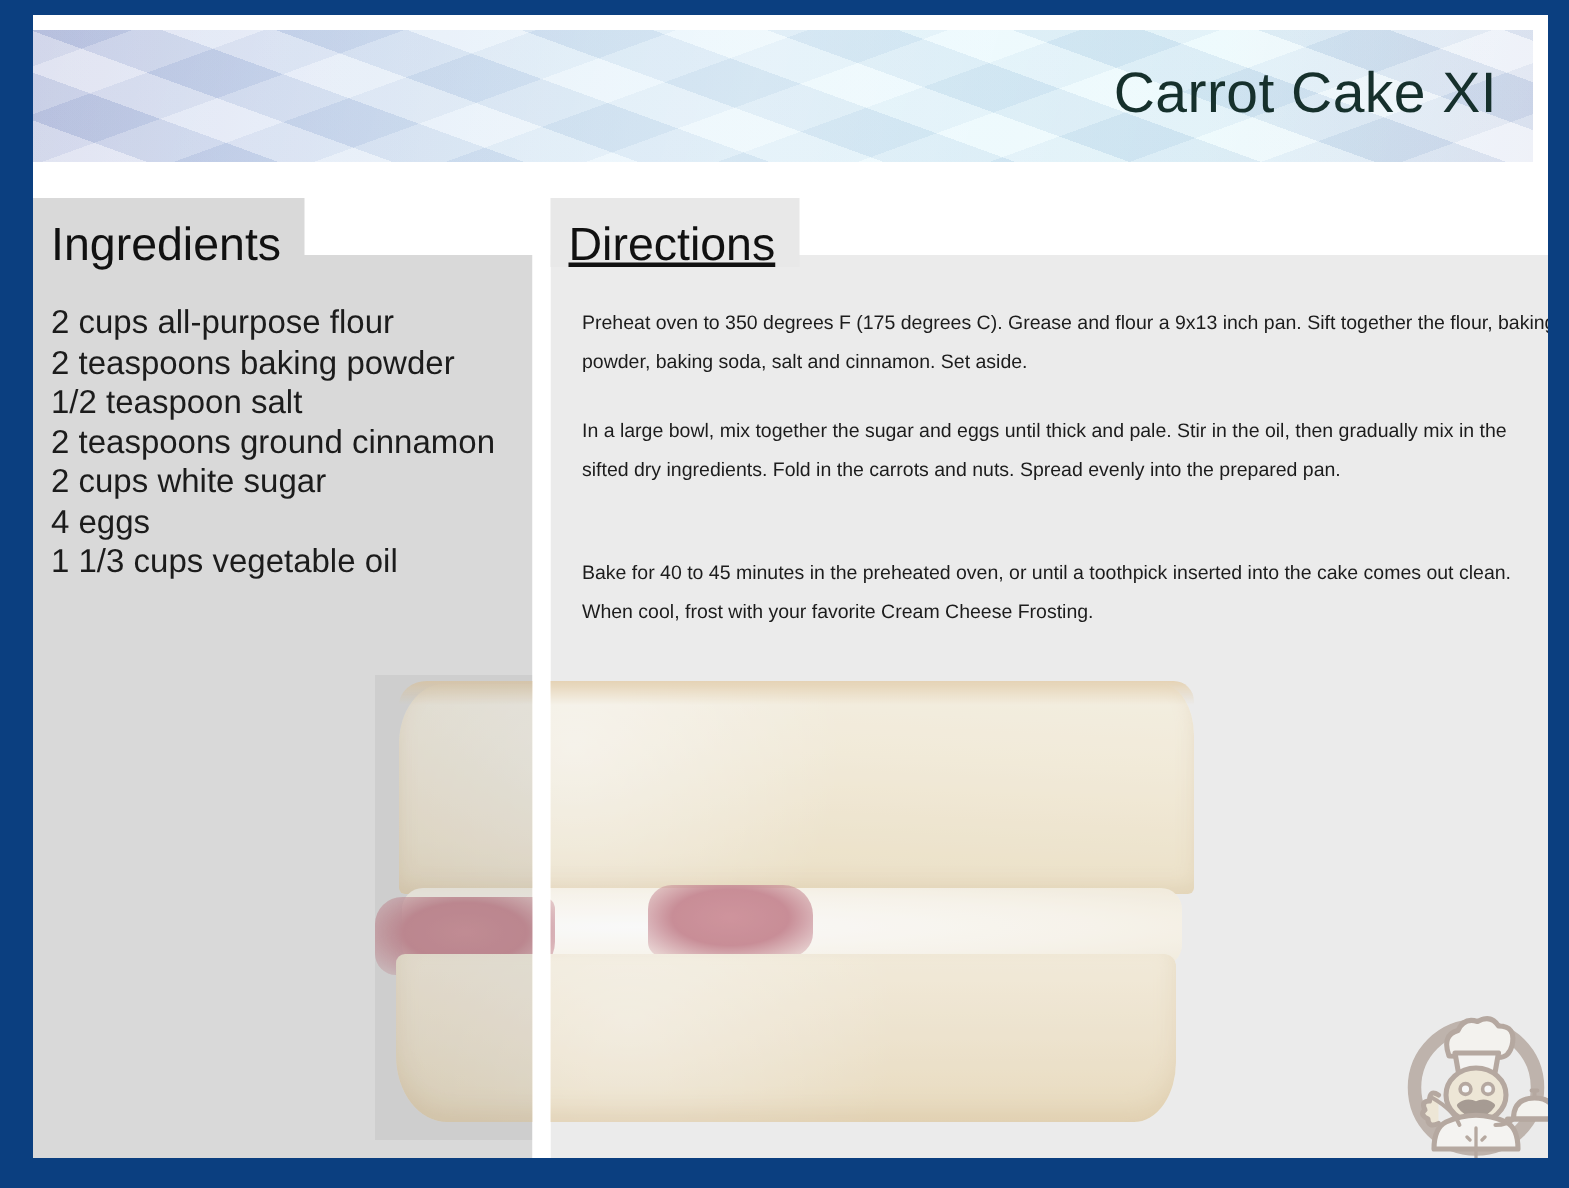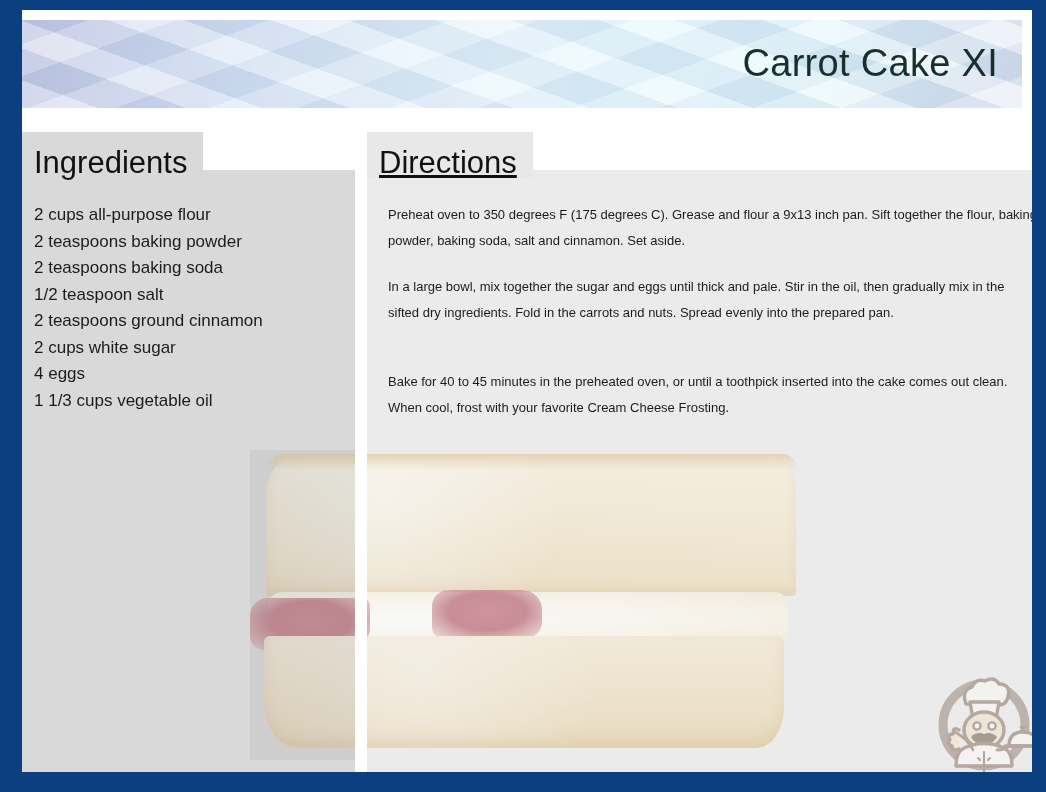--- a/index.html
+++ b/index.html
@@ -110,21 +110,21 @@
   
   #ingredients-list {
     position: absolute;
     left: 12px;
     top: 192px;
     width: 325px;
     list-style: none;
   }
 
   #ingredients-list li {
-    font-size: 17px;
+    font-size: 22px;
     line-height: 26.5px;
     color: #1c1c1c;
     white-space: nowrap;
   }
 
   #directions-body {
     position: absolute;
     left: 366px;
     top: 192px;
     width: 650px;
@@ -276,21 +276,20 @@
     <div class="section-tab" id="ingredients-tab">
       <span>Ingredients</span>
     </div>
     <div class="section-tab" id="directions-tab">
       <span>Directions</span>
     </div>
 
     <ul id="ingredients-list">
       <li>2 cups all-purpose flour</li>
       <li>2 teaspoons baking powder</li>
-      <li>2 teaspoons baking soda</li>
       <li>1/2 teaspoon salt</li>
       <li>2 teaspoons ground cinnamon</li>
       <li>2 cups white sugar</li>
       <li>4 eggs</li>
       <li>1 1/3 cups vegetable oil</li>
     </ul>
 
     <div id="directions-body">
       <p>Preheat oven to 350 degrees F (175 degrees C). Grease and flour a 9x13 inch pan. Sift together the flour, baking powder, baking soda, salt and cinnamon. Set aside.</p>
       <p>In a large bowl, mix together the sugar and eggs until thick and pale. Stir in the oil, then gradually mix in the sifted dry ingredients. Fold in the carrots and nuts. Spread evenly into the prepared pan.</p>

